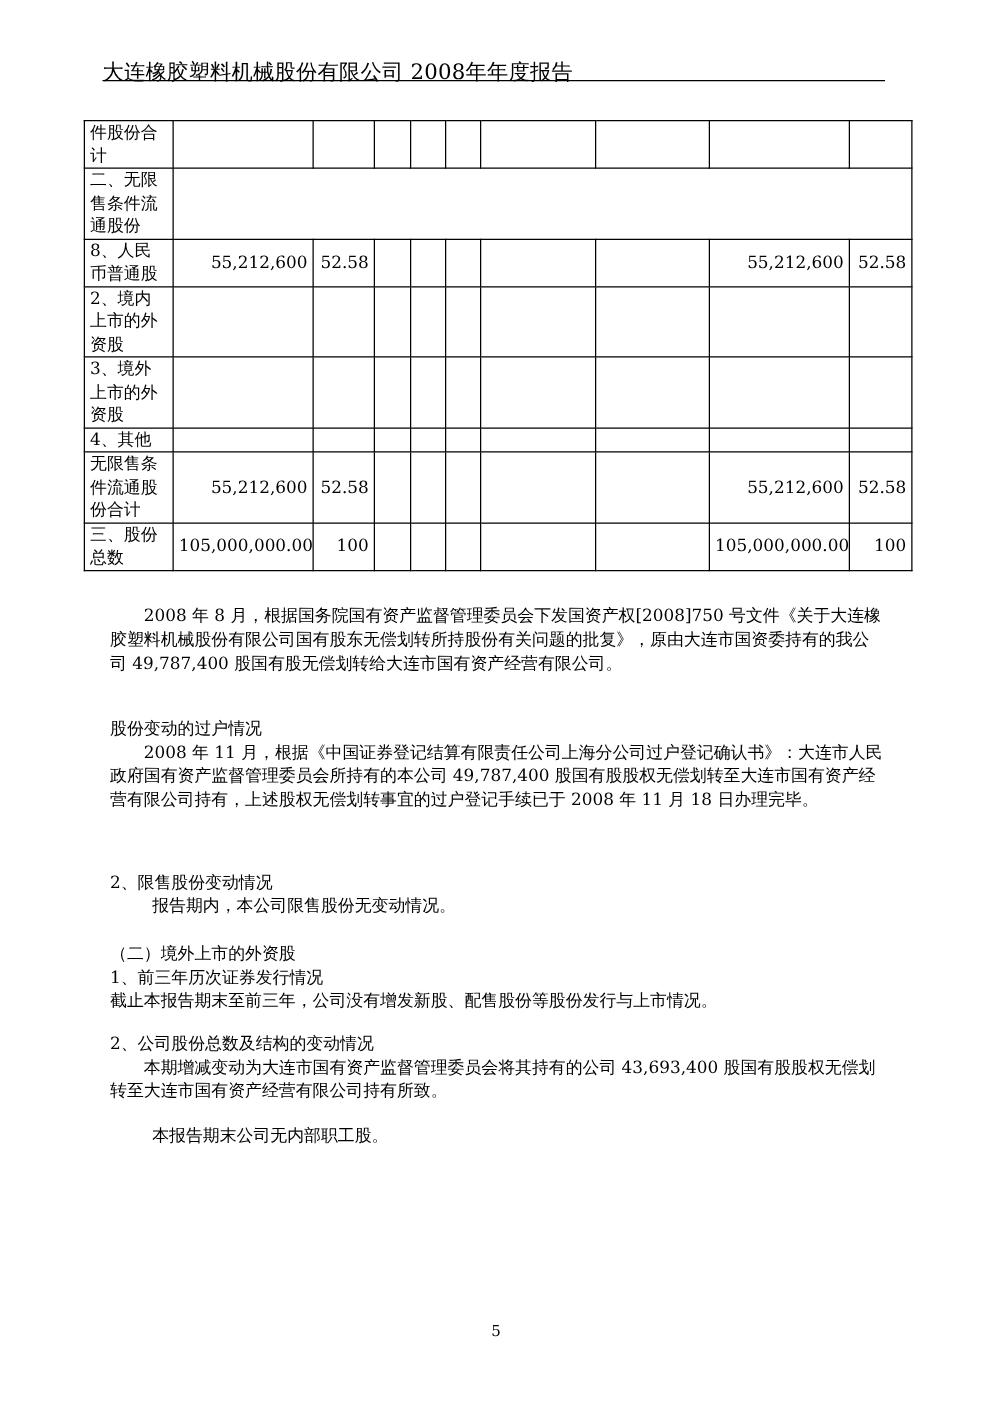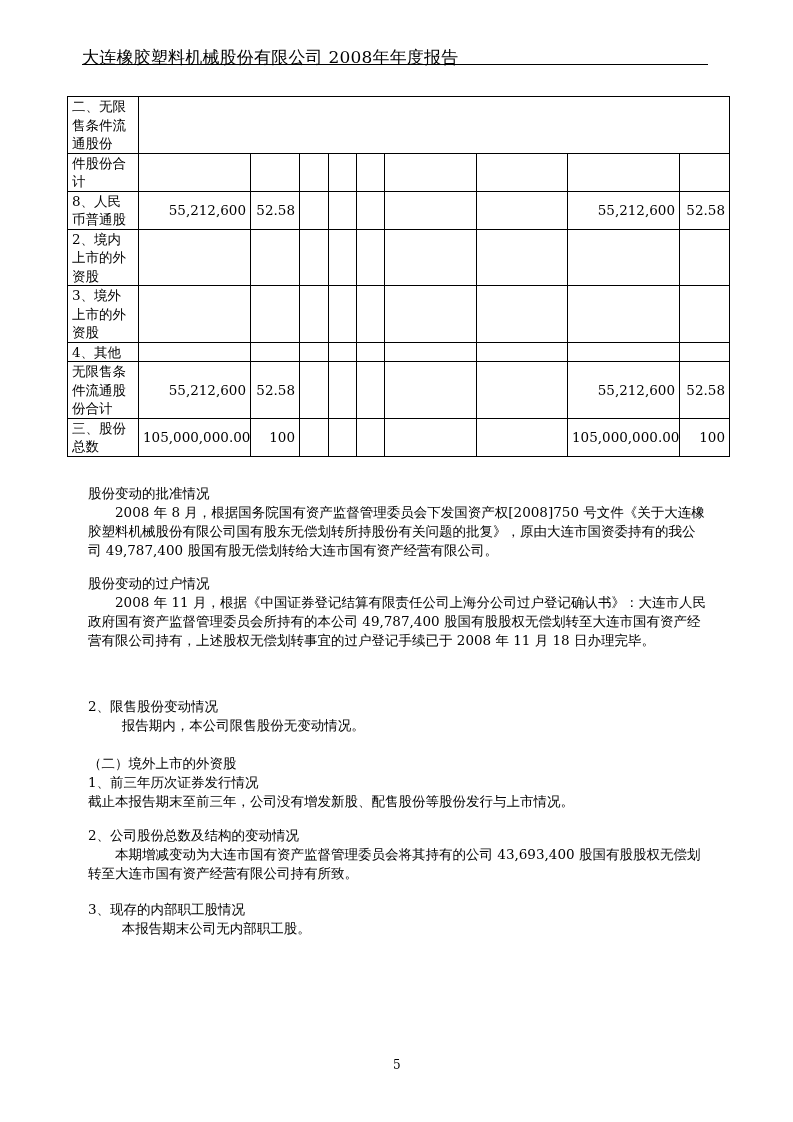--- a/index.html
+++ b/index.html
@@ -35,35 +35,35 @@
       <col style="width:49px">
       <col style="width:29px">
       <col style="width:28px">
       <col style="width:28px">
       <col style="width:92px">
       <col style="width:91px">
       <col style="width:112px">
       <col style="width:50px">
   </colgroup>
   <tbody>
-      <tr style="height:56px">
-    <td class="label">二、无限售条件流通股份</td>
-    <td colspan="9"></td>
-  </tr>
-  <tr style="height:37px">
+      <tr style="height:37px">
     <td class="label">件股份合计</td>
     <td class="num"></td>
         <td></td>
         <td></td>
         <td></td>
         <td></td>
         <td></td>
         <td></td>
         <td></td>
         <td></td>
+  </tr>
+  <tr style="height:56px">
+    <td class="label">二、无限售条件流通股份</td>
+    <td colspan="9"></td>
   </tr>
   <tr style="height:37px">
     <td class="label">8、人民币普通股</td>
     <td class="num">55,212,600</td>
     <td class="pct">52.58</td>
     <td></td>
         <td></td>
         <td></td>
         <td></td>
         <td></td>
@@ -127,21 +127,20 @@
         <td></td>
         <td></td>
         <td></td>
     <td class="num">105,000,000.00</td>
     <td class="pct-r">100</td>
   </tr>
 </tbody>
   </table>
 
 <div class="body-text" style="top:484px">
-  <p>股份变动的批准情况</p>
   <p class="indent">2008 年 8 月，根据国务院国有资产监督管理委员会下发国资产权[2008]750 号文件《关于大连橡胶塑料机械股份有限公司国有股东无偿划转所持股份有关问题的批复》，原由大连市国资委持有的我公司 49,787,400 股国有股无偿划转给大连市国有资产经营有限公司。</p>
 </div>
 
 <div class="body-text" style="top:574px">
   <p>股份变动的过户情况</p>
   <p class="indent">2008 年 11 月，根据《中国证券登记结算有限责任公司上海分公司过户登记确认书》：大连市人民政府国有资产监督管理委员会所持有的本公司 49,787,400 股国有股股权无偿划转至大连市国有资产经营有限公司持有，上述股权无偿划转事宜的过户登记手续已于 2008 年 11 月 18 日办理完毕。</p>
 </div>
 
 <div class="body-text" style="top:697px">
   <p>2、限售股份变动情况</p>
@@ -153,17 +152,16 @@
   <p>1、前三年历次证券发行情况</p>
   <p>截止本报告期末至前三年，公司没有增发新股、配售股份等股份发行与上市情况。</p>
 </div>
 
 <div class="body-text" style="top:826px">
   <p>2、公司股份总数及结构的变动情况</p>
   <p class="indent">本期增减变动为大连市国有资产监督管理委员会将其持有的公司 43,693,400 股国有股股权无偿划转至大连市国有资产经营有限公司持有所致。</p>
 </div>
 
 <div class="body-text" style="top:900px">
-  <p>3、现存的内部职工股情况</p>
   <p class="indent-more">本报告期末公司无内部职工股。</p>
 </div>
 
 <div class="page-number">5</div>
 
 </body></html>

